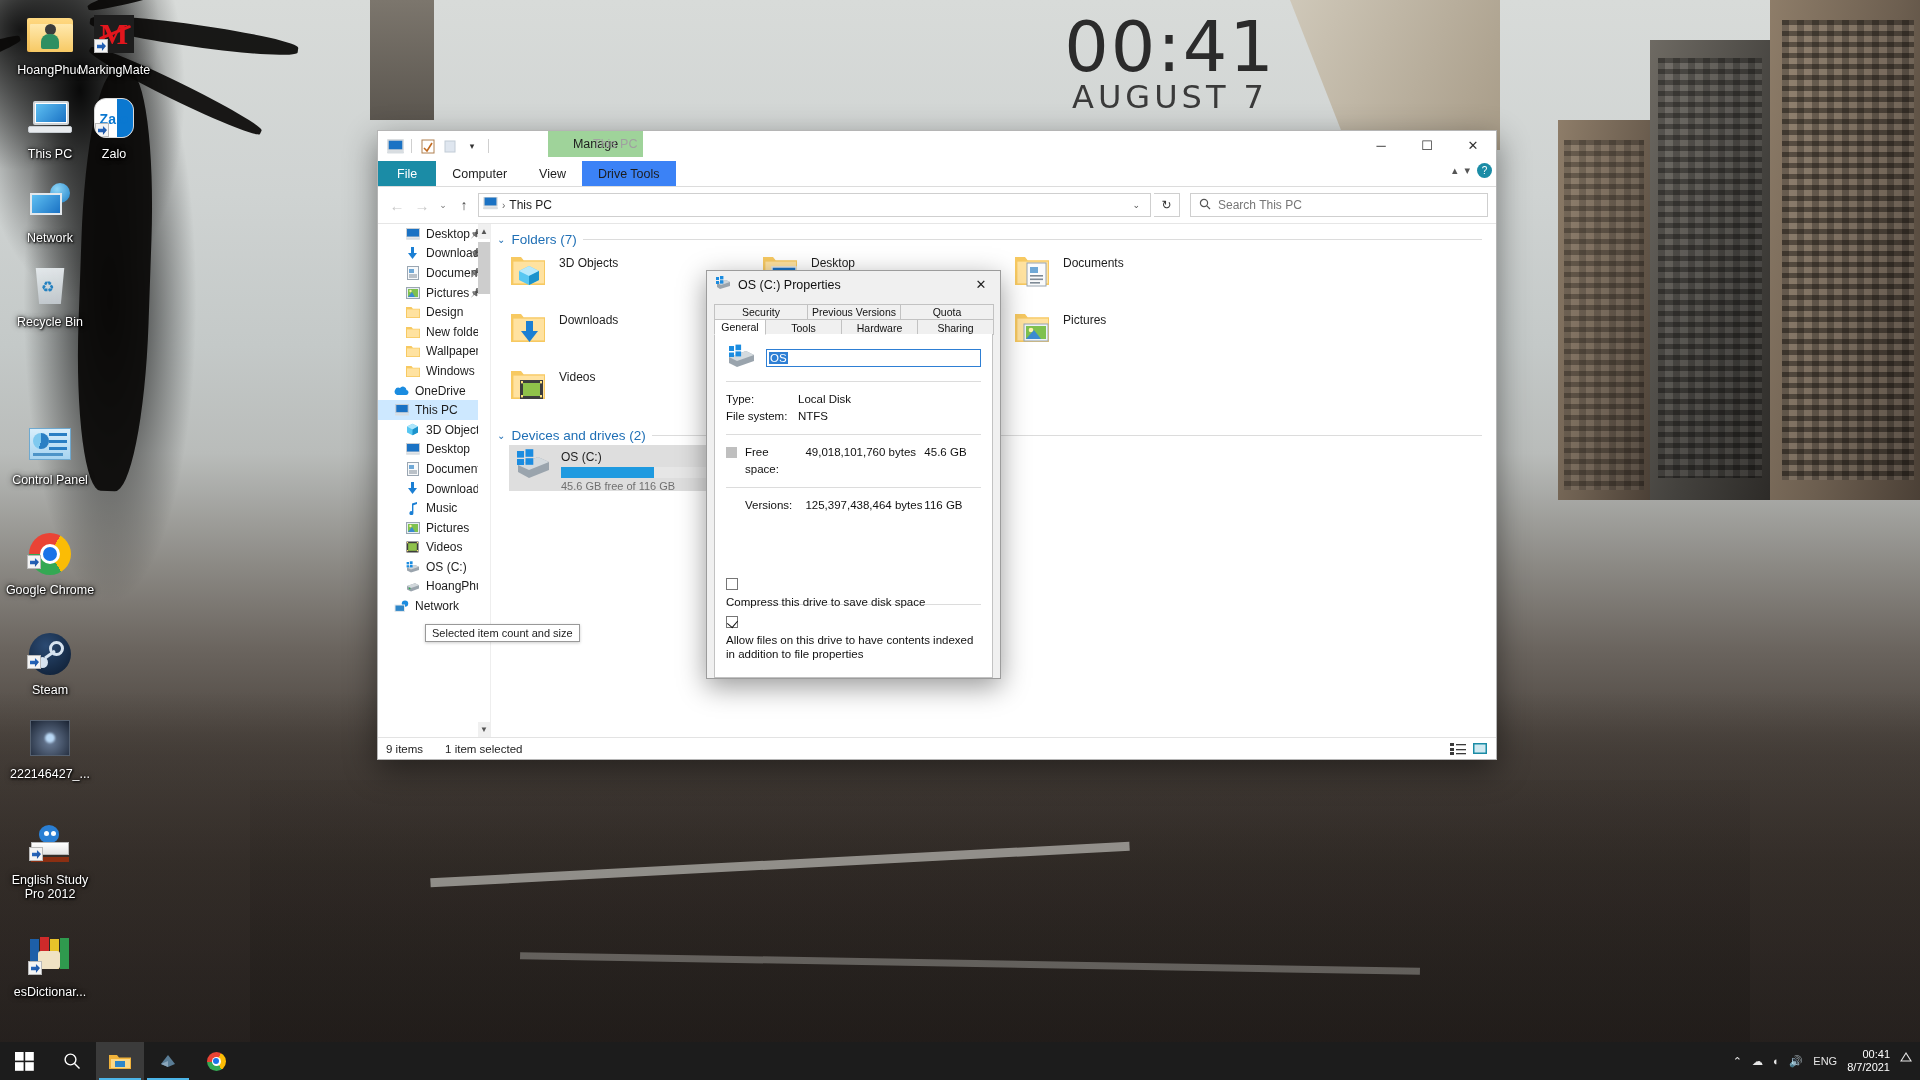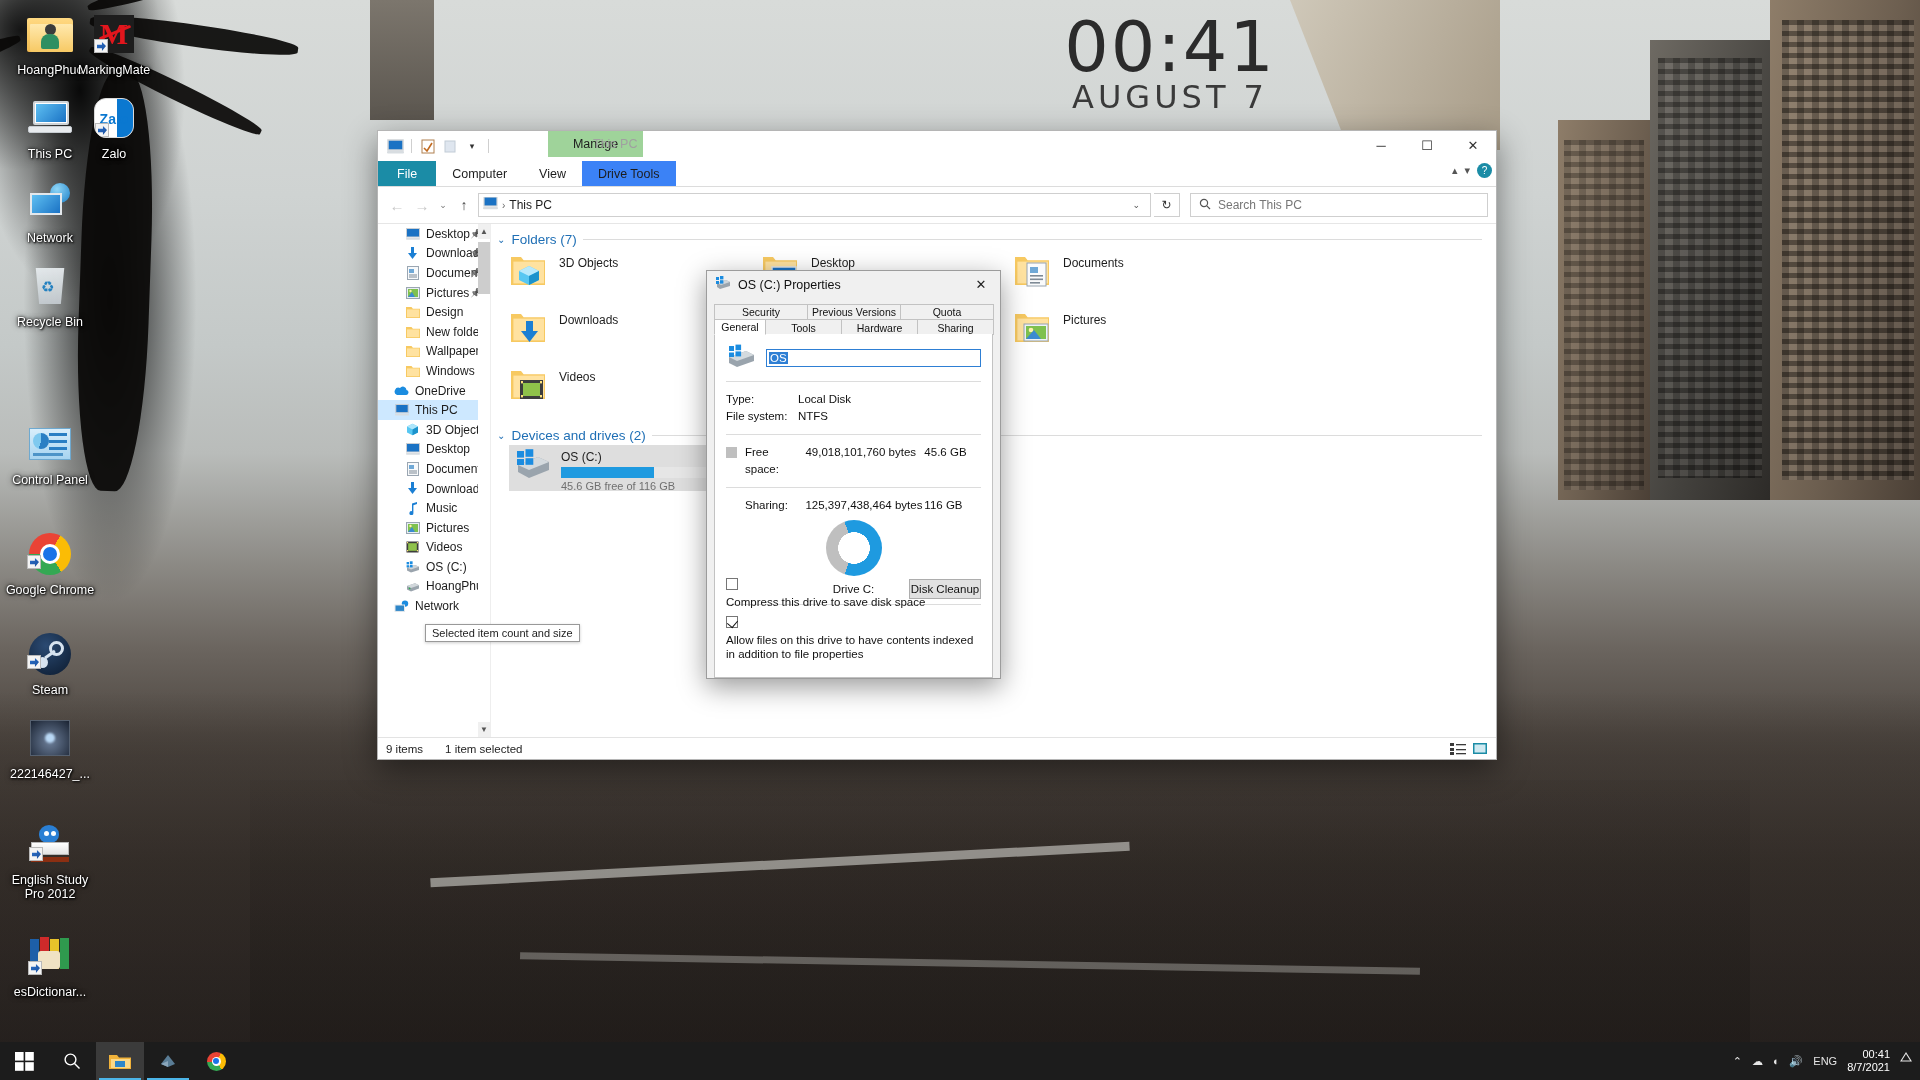--- a/index.html
+++ b/index.html
@@ -884,34 +884,25 @@
       <span class="swatch" id="sw-free" style="background: rgb(191, 191, 191);"></span>
       <span class="k2">Free space:</span>
       <span class="v1">49,018,101,760 bytes</span>
       <span class="v2">45.6 GB</span>
     </div>
 
     <div class="hr"></div>
 
     <div class="prow">
       <span class="swatch" style="background:transparent;"></span>
-      <span class="k2">Sharing:</span>
+      <span class="k2">Versions:</span>
       <span class="v1">125,397,438,464 bytes</span>
       <span class="v2">116 GB</span>
     </div>
 
-    <div id="donut-wrap">
-      <div id="donut" style="background: radial-gradient(circle closest-side, rgb(255, 255, 255) 0px, rgb(255, 255, 255) 56%, transparent 57%), conic-gradient(from -20deg, rgb(30, 154, 224) 0deg, rgb(30, 154, 224) 61%, rgb(191, 191, 191) 61%, rgb(191, 191, 191) 100%);"></div>
-      <div id="donut-row">
-        <span id="drive-label">Drive C:</span>
-        <div id="cleanup-btn">
-          <span>Disk Cleanup</span>
-        </div>
-      </div>
-    </div>
 
     <div class="hr" style="position:absolute;left:11px;right:11px;bottom:72px;margin:0;"></div>
 
     <div id="checks">
       <div class="ck">
         <span class="cbox" id="cb0"></span>
         <span class="cl">Compress this drive to save disk space</span>
       </div>
       <div class="ck">
         <span class="cbox on" id="cb1"></span>

